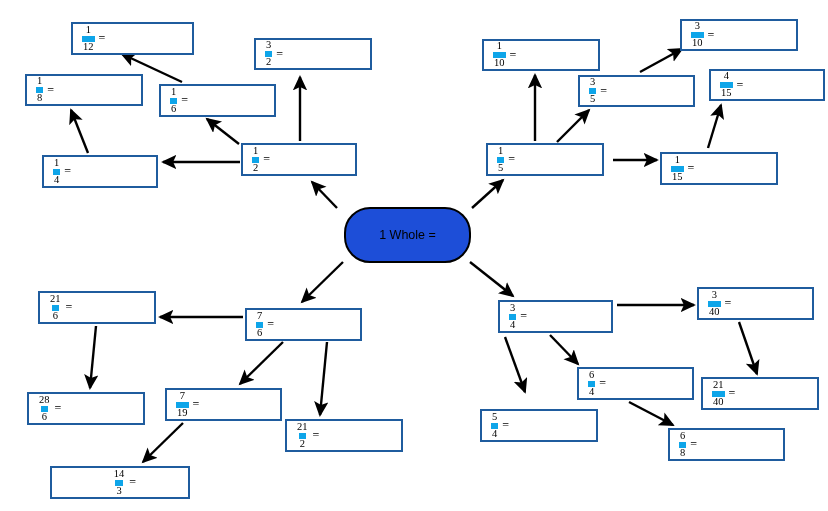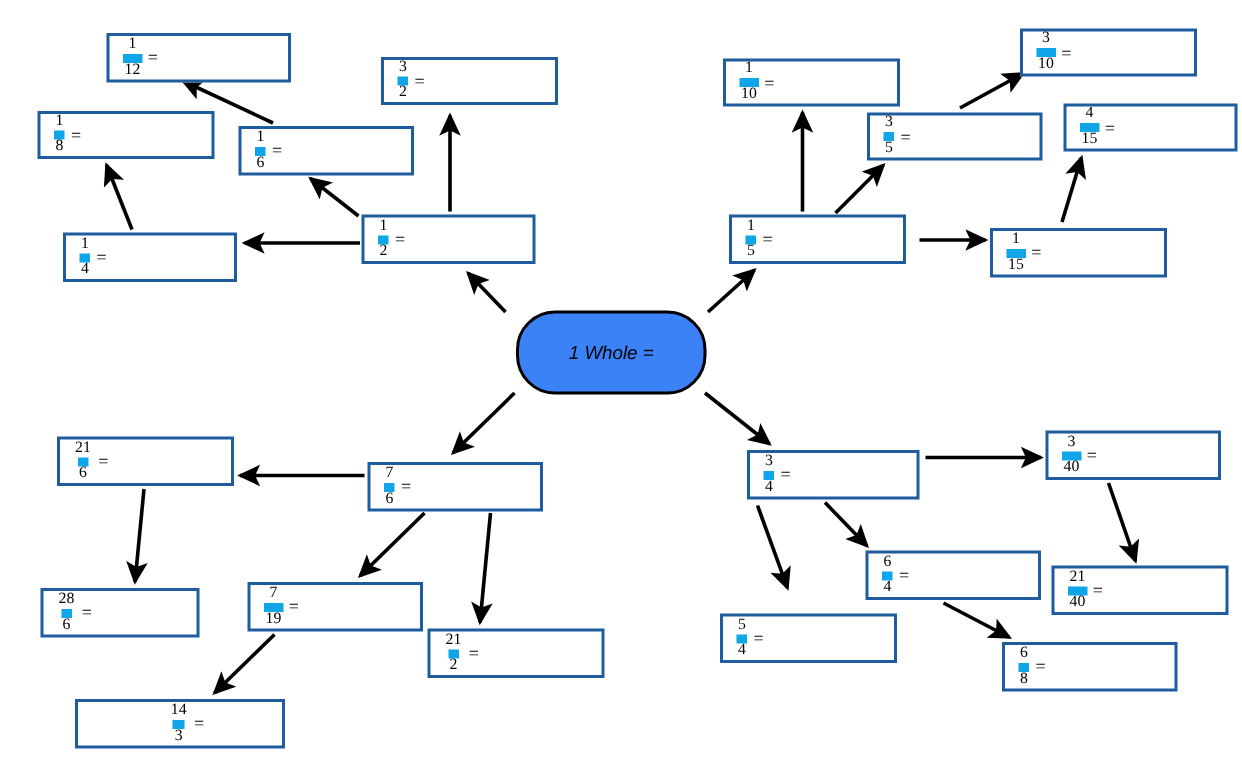--- a/index.html
+++ b/index.html
@@ -55,28 +55,27 @@
     font-size: 12px;
     color: #000000;
     margin-left: 4px;
     font-family: "Liberation Serif", serif;
   }
   .center-node {
     position: absolute;
     box-sizing: border-box;
     border: 2.5px solid #000000;
     border-radius: 26px;
-    background: #3b82f6;
+    background: #1d4ed8;
     display: flex;
     align-items: center;
     justify-content: center;
     font-family: "Liberation Sans", sans-serif;
     font-size: 12.5px;
     color: #000000;
-    font-style: italic;
   }
 </style>
 </head>
 <body>
 
 <div id="canvas">
 
   <svg class="arrow-layer" viewBox="0 0 828 511" xmlns="http://www.w3.org/2000/svg">
     <defs>
       <marker id="ah" markerWidth="7" markerHeight="7" refX="5.6" refY="3" orient="auto" markerUnits="strokeWidth">
@@ -231,21 +230,21 @@
         </span>
         <span class="eq">=</span>
       </div>
       <div class="node-box" style="left: 701px; top: 377px; width: 118px; height: 33px; border-color: rgb(31, 92, 158);">
         <span class="frac">
           <span class="num">21</span>
           <span class="den">40</span>
         </span>
         <span class="eq">=</span>
       </div>
-      <div class="node-box" style="left: 27px; top: 392px; width: 106px; height: 33px; border-color: rgb(31, 92, 158);">
+      <div class="node-box" style="left: 27px; top: 392px; width: 118px; height: 33px; border-color: rgb(31, 92, 158);">
         <span class="frac">
           <span class="num">28</span>
           <span class="den">6</span>
         </span>
         <span class="eq">=</span>
       </div>
       <div class="node-box" style="left: 165px; top: 388px; width: 117px; height: 33px; border-color: rgb(31, 92, 158);">
         <span class="frac">
           <span class="num">7</span>
           <span class="den">19</span>

